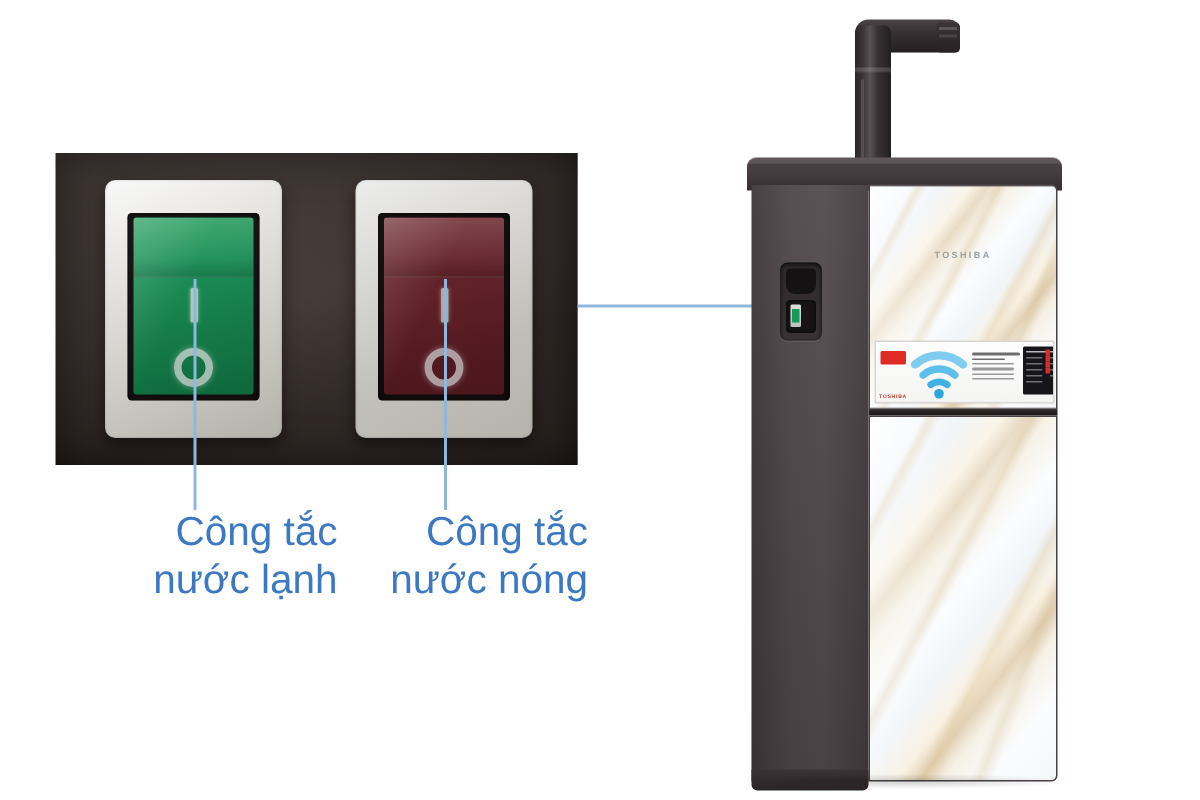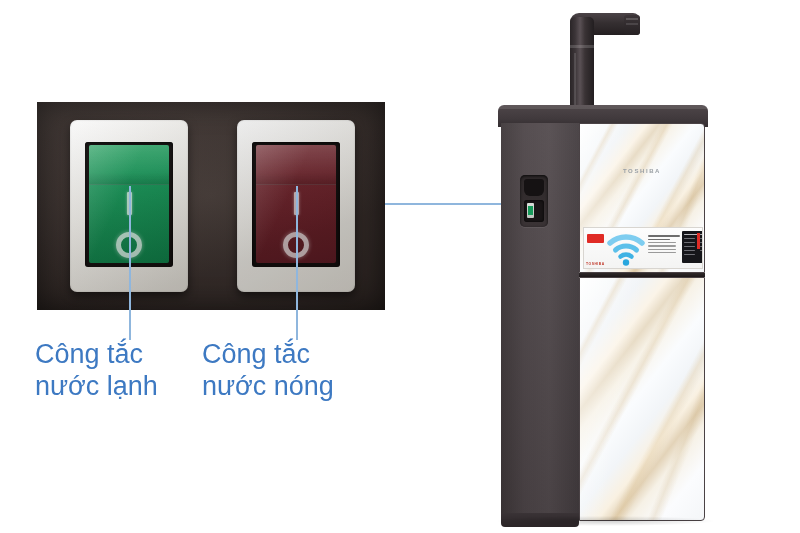--- a/index.html
+++ b/index.html
@@ -131,21 +131,21 @@
     left: 385px;
     top: 203px;
     width: 152px;
     height: 2px;
     background: #8fb6dd;
   }
 
   
   .label {
     position: absolute;
-    text-align: left;
+    text-align: right;
     color: #3d79c2;
     font-size: 27px;
     line-height: 32px;
     letter-spacing: 0px;
     white-space: pre-line;
   }
   .label.cold { left: 35px; top: 338px; width: 190px; }
   .label.hot  { left: 202px; top: 338px; width: 190px; }
 
   

